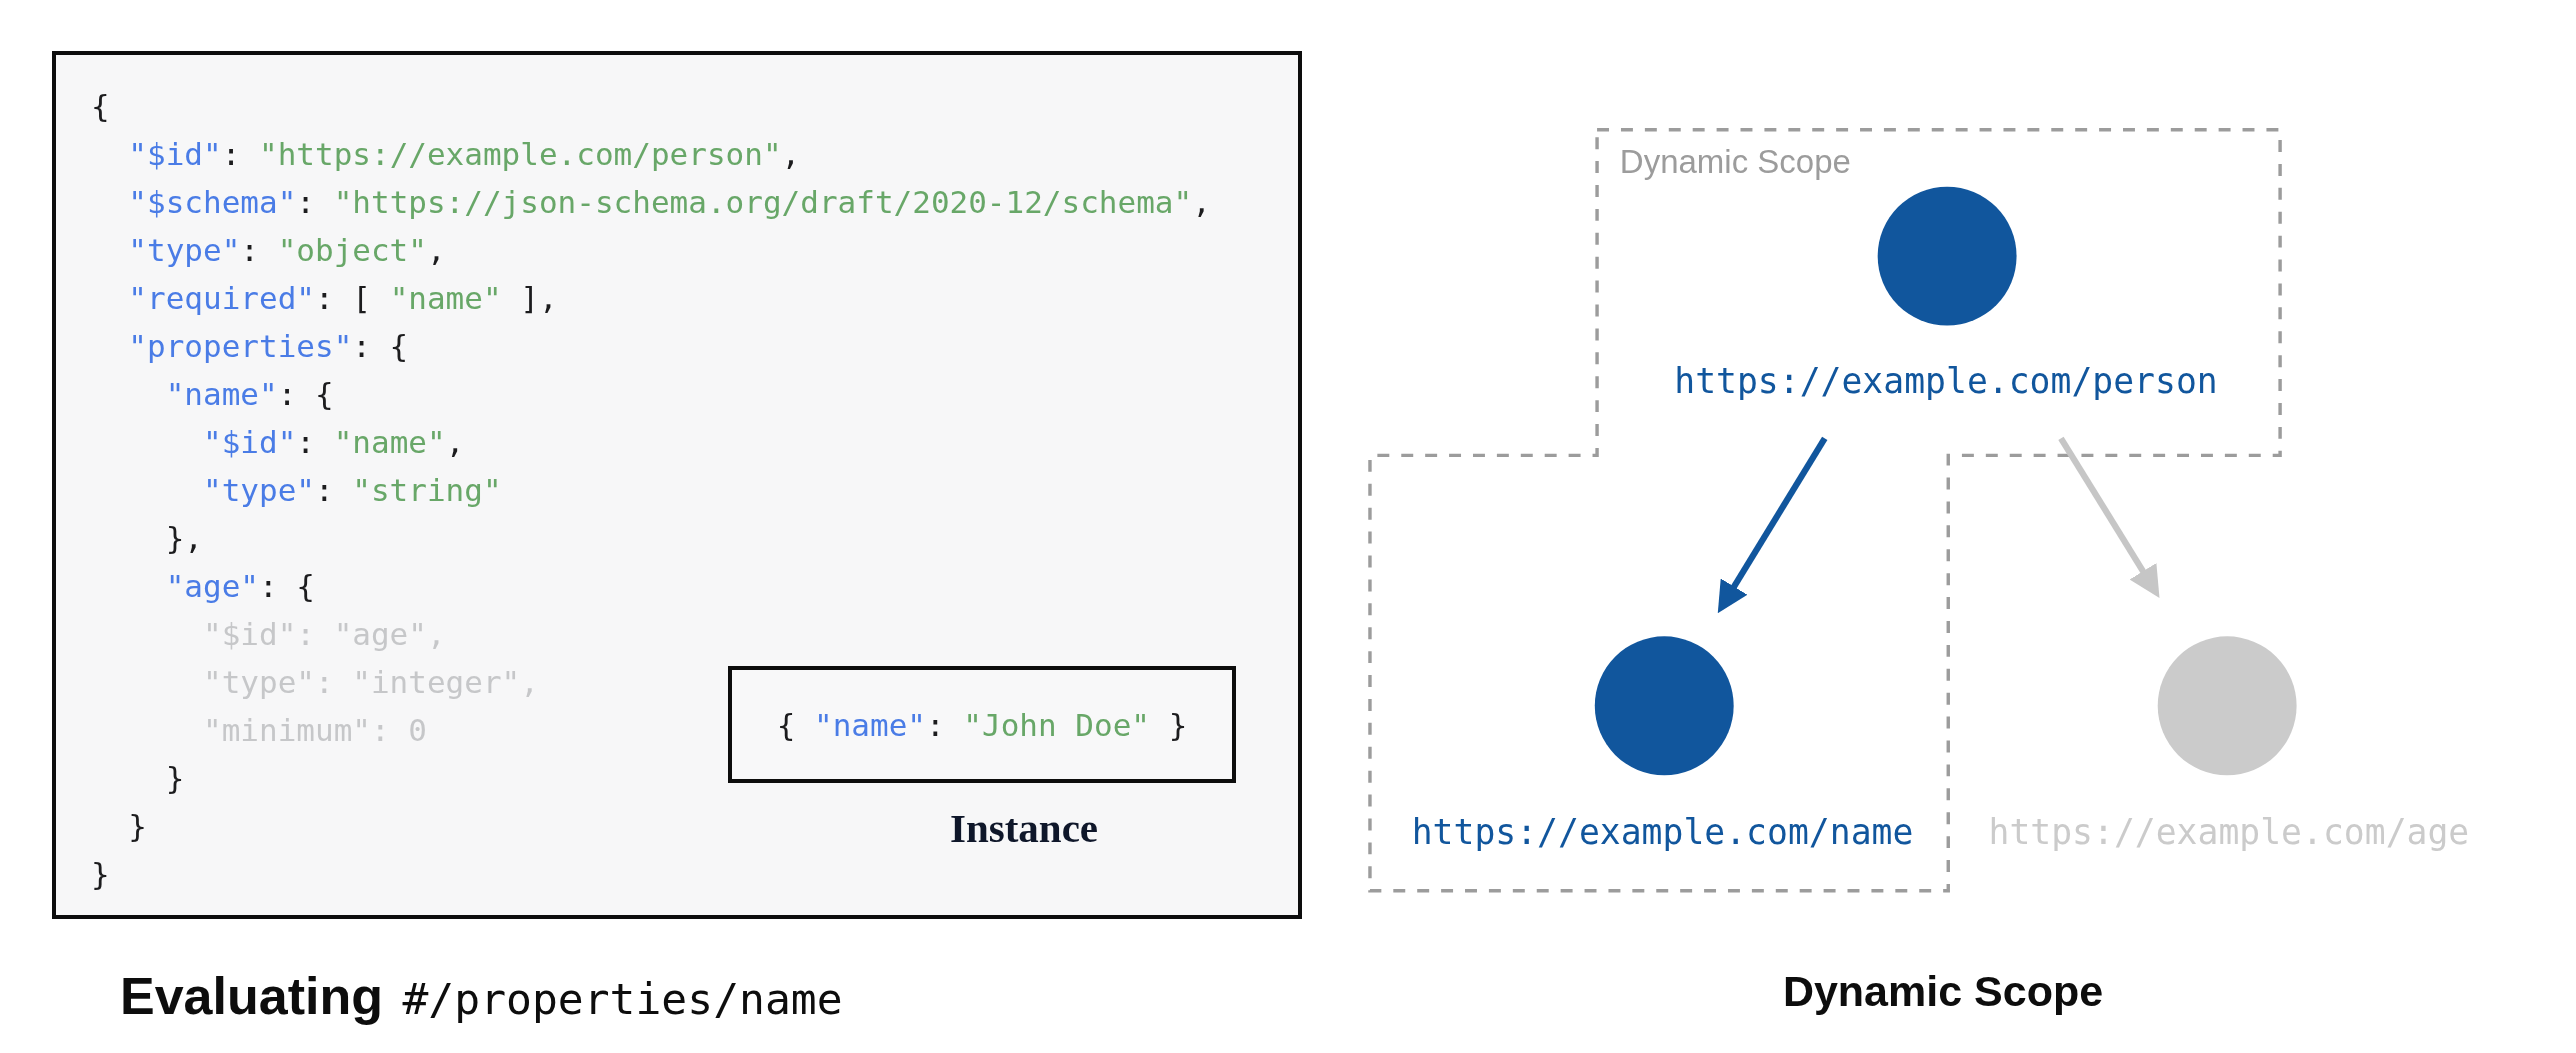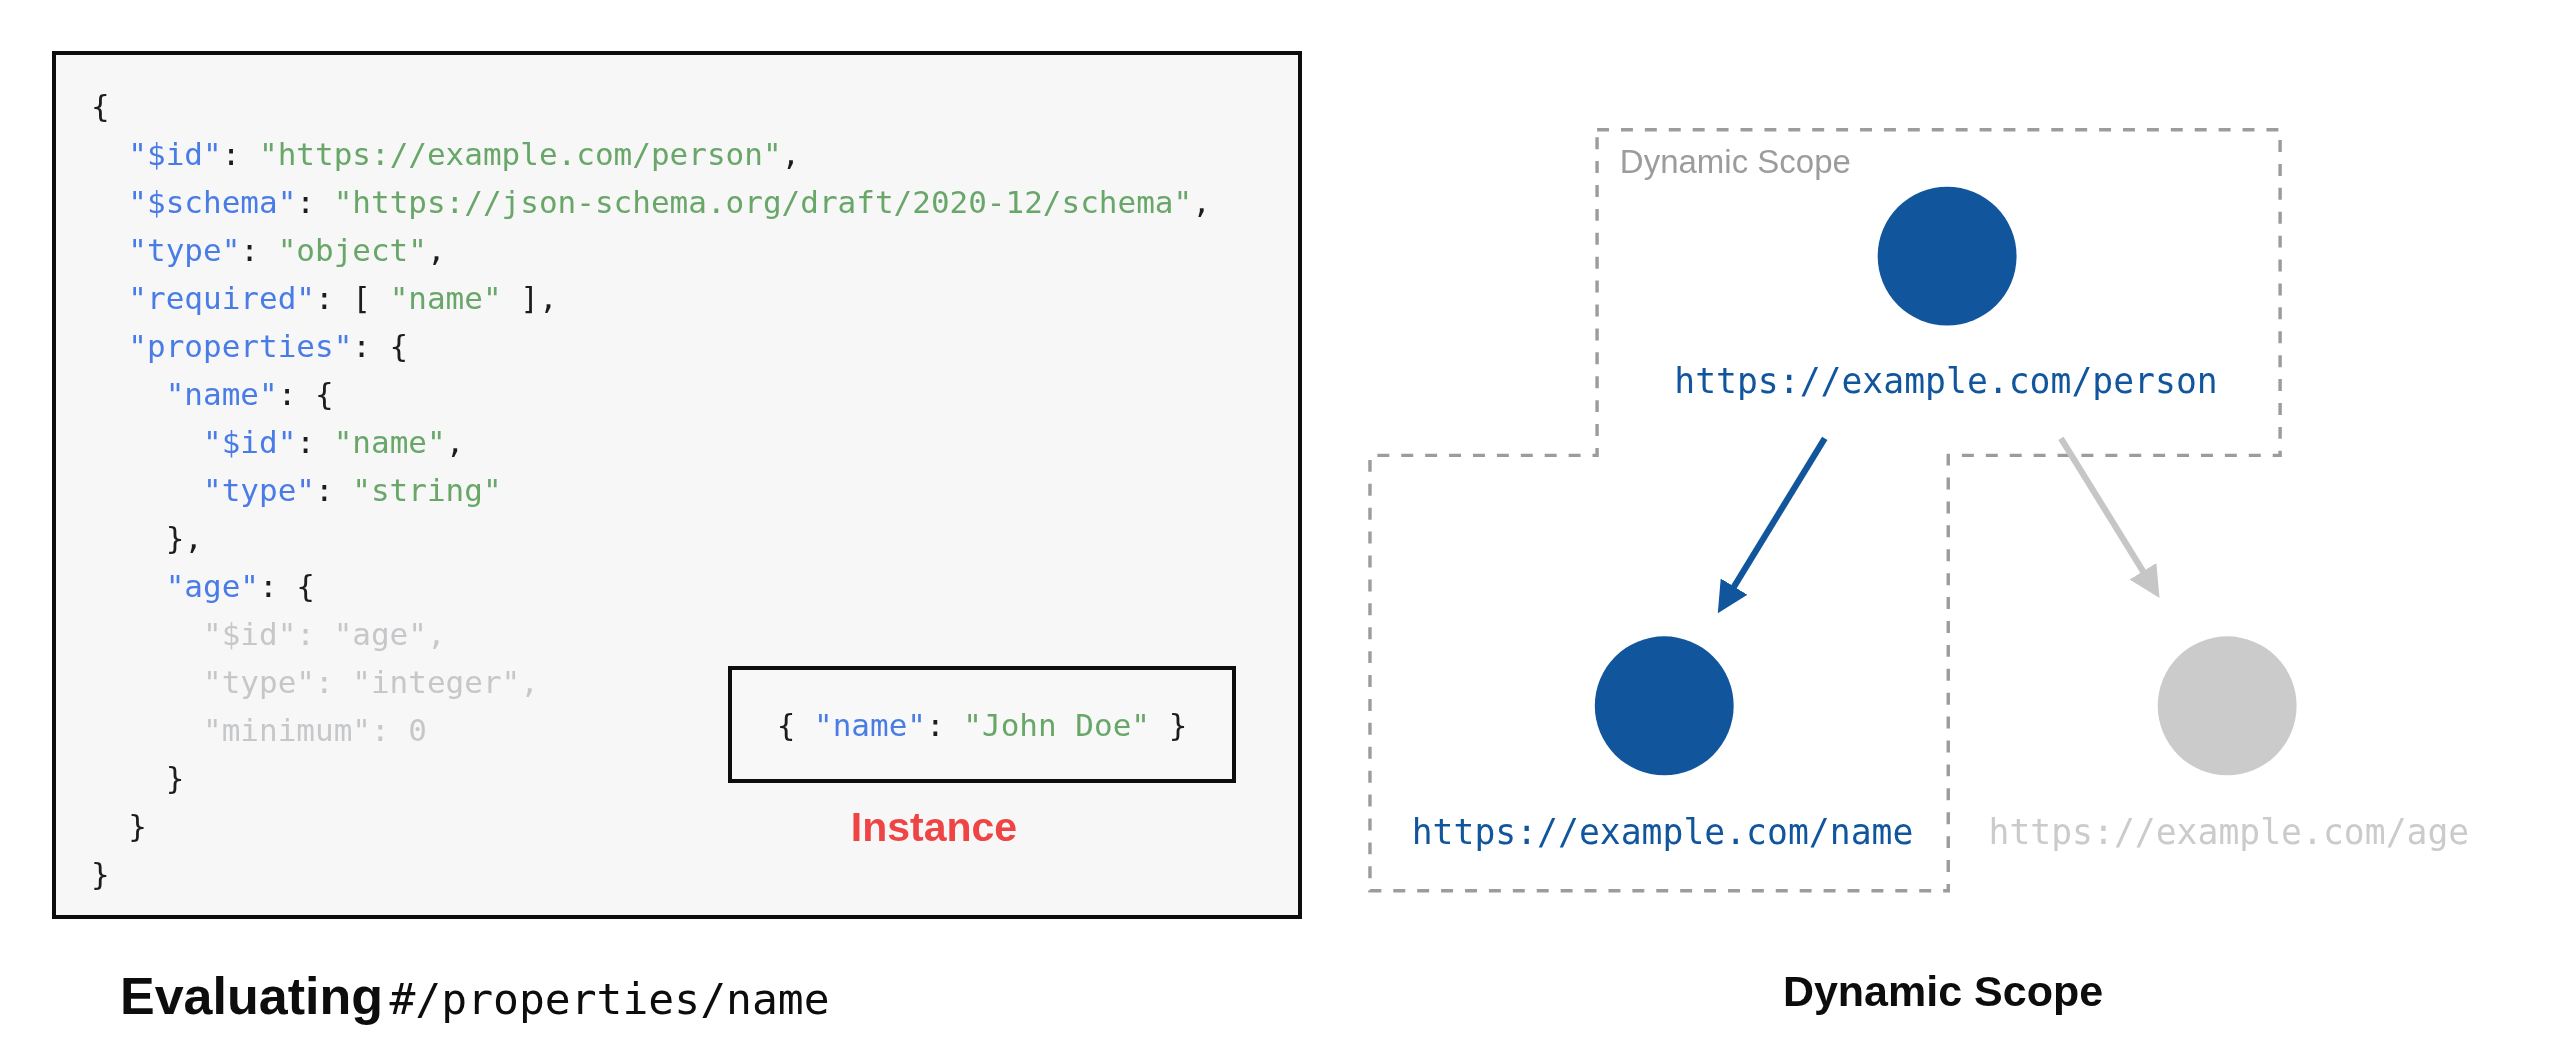--- a/index.html
+++ b/index.html
@@ -12,26 +12,26 @@
   .code-pre{margin:0;padding:27px 5.7px 0 35px;font-family:"DejaVu Sans Mono",monospace;
             font-size:31px;line-height:48px;white-space:pre;}
   .tok-p{color:#1c1c1e;}
   .tok-k{color:#4a7ce6;}
   .tok-s{color:#68a768;}
   .tok-d{color:#c6c7c9;}
 
   .instance-box{position:absolute;left:728px;top:666px;width:508px;height:117px;box-sizing:border-box;
                 background:#f8f8f9;border:4.6px solid #0d0d0d;display:flex;align-items:center;justify-content:center;
                 font-family:"DejaVu Sans Mono",monospace;font-size:31px;white-space:pre;}
-  .instance-caption{position:absolute;left:934px;top:804px;transform:translateX(-50%);
-                    font-weight:bold;font-size:41px;color:#ef4444;white-space:nowrap;}
+  .instance-caption{position:absolute;left:1024px;top:804px;transform:translateX(-50%);
+                    font-weight:bold;font-size:41px;color:#0f172a;white-space:nowrap;font-family:Liberation Serif, serif;}
 
   .caption-left{position:absolute;left:120px;top:966px;white-space:nowrap;color:#0d0d0d;}
   .caption-left .cap-bold{font-weight:bold;font-size:52px;font-family:"Liberation Sans",sans-serif;}
-  .caption-left .cap-mono{font-size:43px;font-family:"DejaVu Sans Mono",monospace;margin-left:4px;}
+  .caption-left .cap-mono{font-size:43px;font-family:"DejaVu Sans Mono",monospace;margin-left:17px;}
 
   
   .diagram-svg{position:absolute;left:0;top:0;}
   .scope-label{font-family:"Liberation Sans",sans-serif;font-size:58px;fill:#9c9c9c;}
   .node-url-blue{font-family:"DejaVu Sans Mono",monospace;font-size:61px;fill:#11569d;text-anchor:middle;}
   .node-url-gray{font-family:"DejaVu Sans Mono",monospace;font-size:61px;fill:#cbcbcb;text-anchor:middle;}
   .caption-right{position:absolute;left:1943px;top:967px;transform:translateX(-50%);
                  font-weight:bold;font-size:43px;color:#0d0d0d;white-space:nowrap;}
 </style>
 </head>

